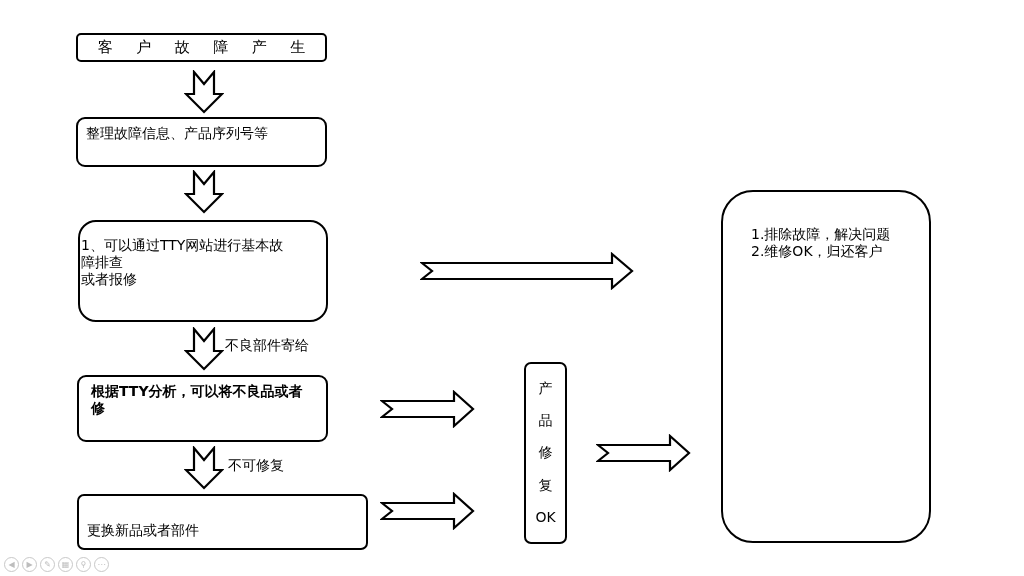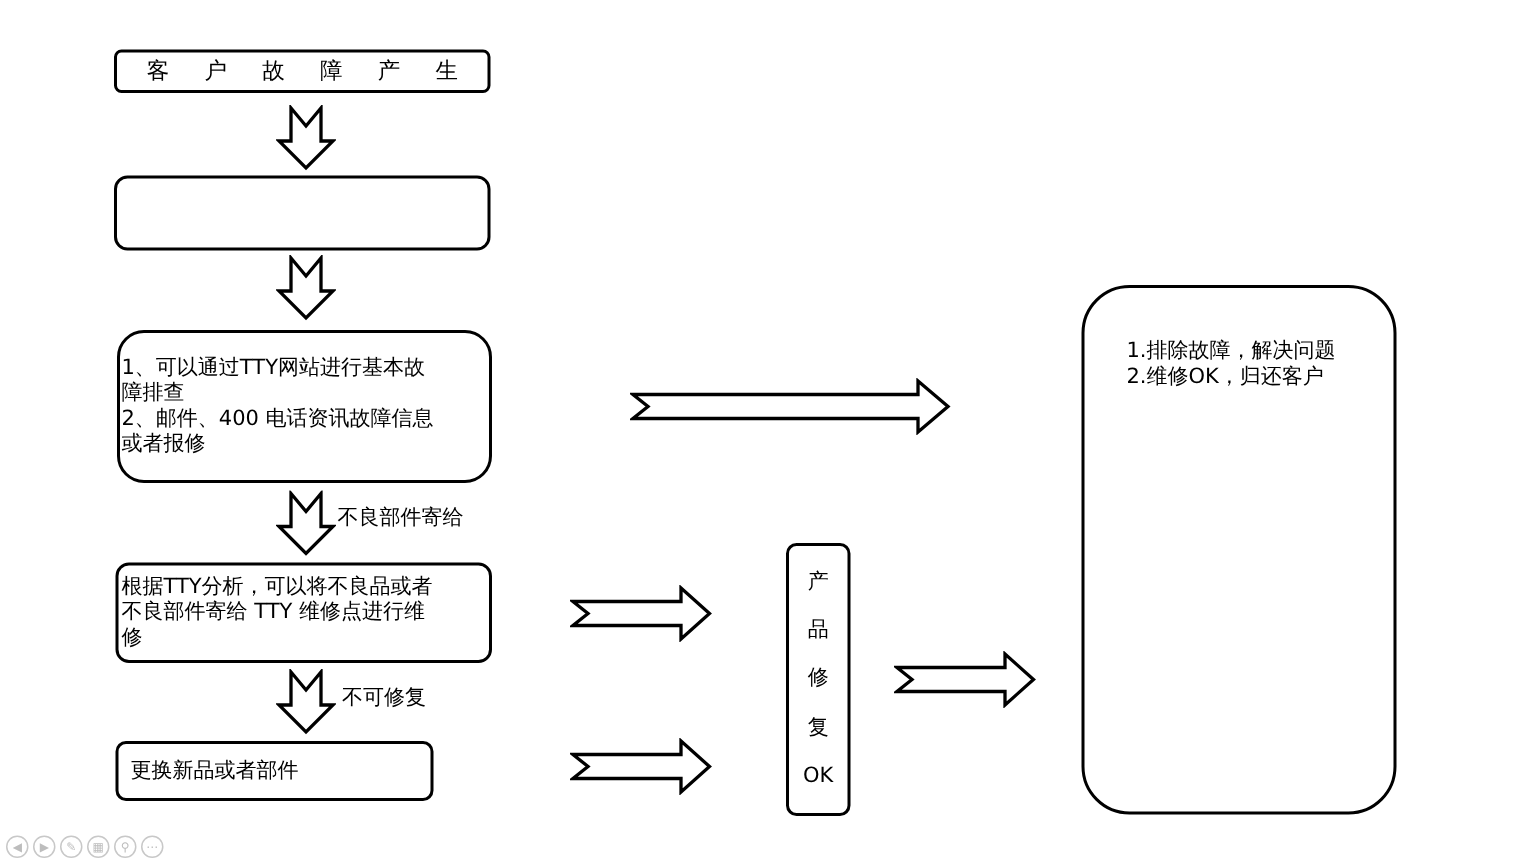--- a/index.html
+++ b/index.html
@@ -6,52 +6,51 @@
   body { width: 1024px; height: 576px; background: #ffffff; position: relative; overflow: hidden;
          font-family: "DejaVu Sans", "Liberation Sans", sans-serif; color: #000; }
   .box { position: absolute; box-sizing: border-box; border: 2.5px solid #000; background: #fff; }
   .txt { font-size: 14px; line-height: 17px; }
   .arrow { position: absolute; }
   .label { position: absolute; font-size: 14px; line-height: 17px; }
   #b1 { left: 76px; top: 33px; width: 251px; height: 29px; border-radius: 5px; display: flex; justify-content: space-around; align-items: center; padding: 0 8px; }
   #b1 span { font-size: 15px; }
   #b2 { left: 76px; top: 117px; width: 251px; height: 50px; border-radius: 9px; padding: 6px 8px; }
   #b3 { left: 78px; top: 220px; width: 250px; height: 102px; border-radius: 18px; padding: 15px 1px; }
-  #b4 { left: 77px; top: 375px; width: 251px; height: 67px; border-radius: 9px; padding: 6px 2px; }
-  #b5 { left: 77px; top: 494px; width: 212px; height: 40px; border-radius: 7px; padding: 10px 8px; }
+  #b4 { left: 77px; top: 375px; width: 251px; height: 67px; border-radius: 9px; padding: 6px 12px; font-weight: bold; }
+  #b5 { left: 77px; top: 494px; width: 291px; height: 40px; border-radius: 7px; padding: 26px 8px; }
   #b6 { left: 524px; top: 362px; width: 43px; height: 182px; border-radius: 7px; display: flex; flex-direction: column; justify-content: space-around; align-items: center; padding: 8px 0; }
   #b7 { left: 721px; top: 190px; width: 210px; height: 353px; border-radius: 32px; padding: 34px 28px; }
   .footer { position: absolute; left: 4px; top: 557px; display: flex; gap: 3px; }
   .footer .fi { width: 15px; height: 15px; border: 1px solid #c8c8c8; border-radius: 50%; display: flex; align-items: center; justify-content: center; font-size: 8px; color: #bdbdbd; box-sizing: border-box; }
 </style>
 </head>
 <body>
 
 <div class="box" id="b1">
   <span>客</span>
   <span>户</span>
   <span>故</span>
   <span>障</span>
   <span>产</span>
   <span>生</span>
 </div>
 
 <div class="box txt" id="b2">
+  <div>整理故障信息、产品序列号等</div>
 </div>
 
 <div class="box txt" id="b3">
   <div>1、可以通过TTY网站进行基本故</div>
   <div>障排查</div>
-  <div>2、邮件、400 电话资讯故障信息</div>
   <div>或者报修</div>
 </div>
 
 <div class="box txt" id="b4">
   <div>根据TTY分析，可以将不良品或者</div>
-  <div>不良部件寄给 TTY 维修点进行维</div>
   <div>修</div>
 </div>
 
 <div class="box txt" id="b5">
   <div>更换新品或者部件</div>
 </div>
 
 <div class="box txt" id="b6">
   <span>产</span>
   <span>品</span>

